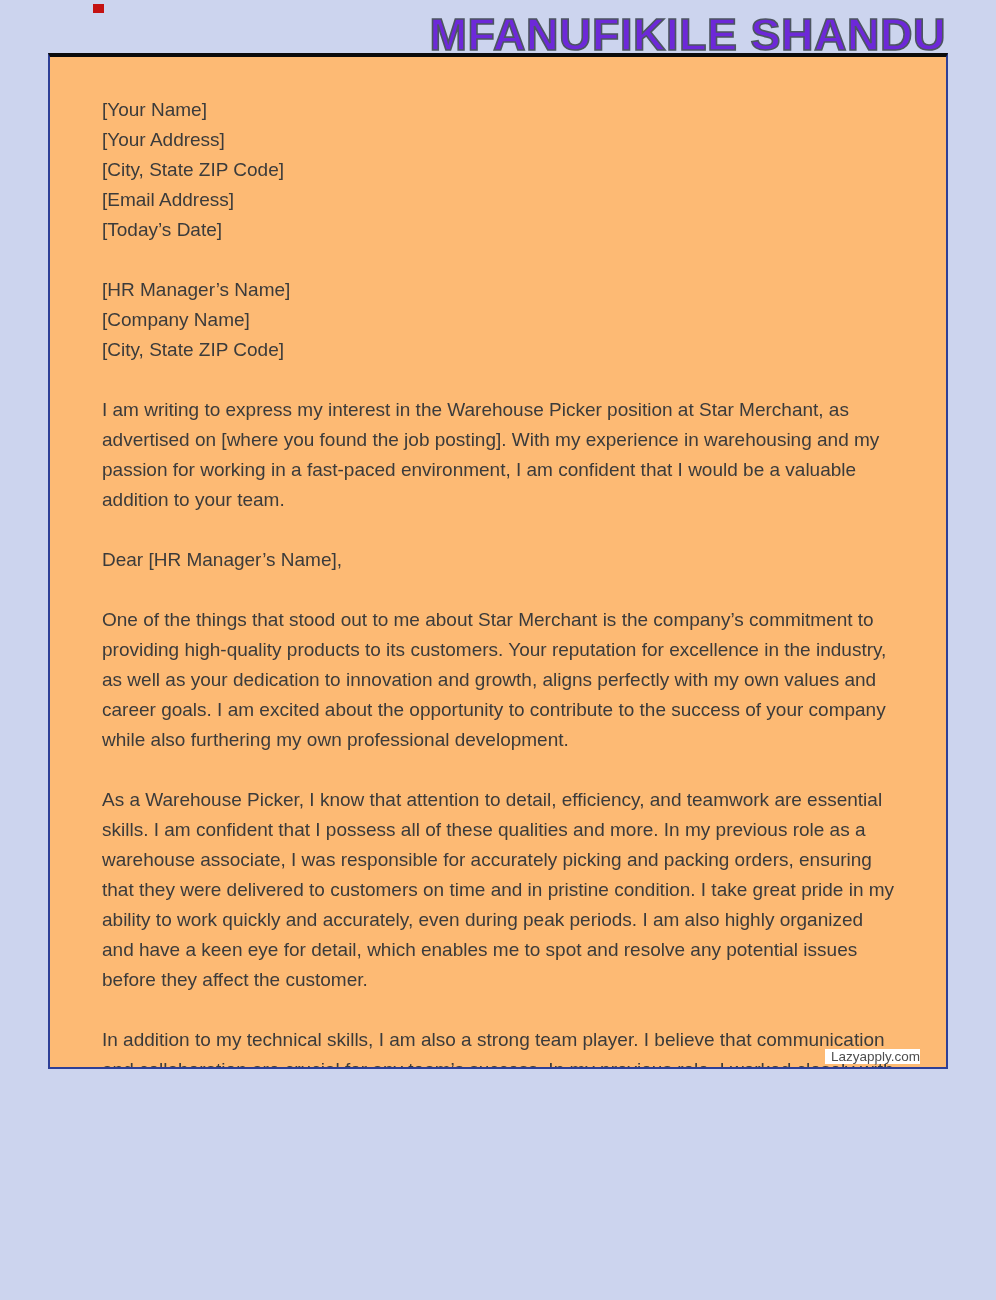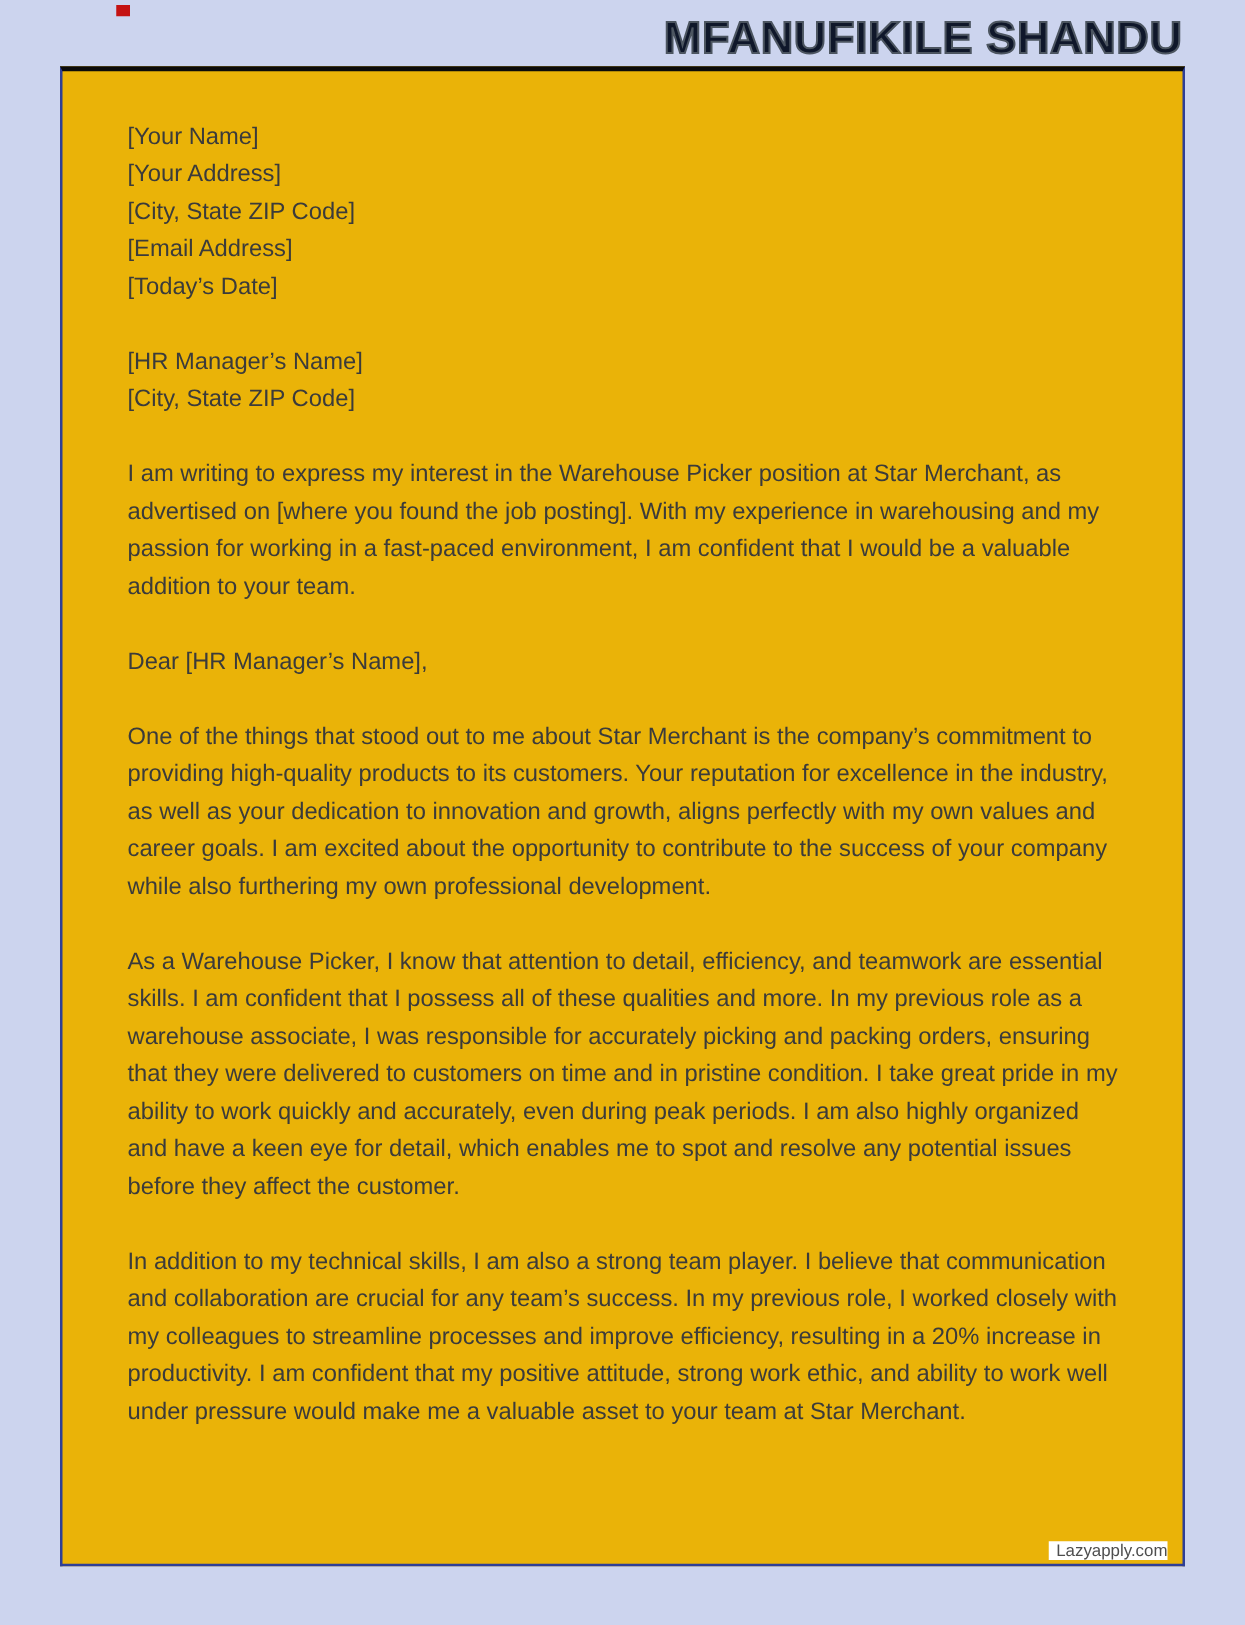--- a/index.html
+++ b/index.html
@@ -17,54 +17,54 @@
       left: 93px;
       top: 4px;
       width: 11px;
       height: 9px;
       background: #c41212;
     }
     .header-title {
       position: absolute;
       top: 12px;
       right: 50px;
-      font-size: 36px;
+      font-size: 45px;
       font-weight: 700;
       line-height: 1;
       letter-spacing: 0.5px;
-      color: #0f172a;
+      color: #6d28d9;
       -webkit-text-stroke: 1.6px #4c5560;
       text-transform: uppercase;
       white-space: nowrap;
       margin-left: 15px;
     }
     .page {
       position: absolute;
       left: 48px;
       top: 53px;
       width: 900px;
-      height: 1200px;
-      background: #eab308;
+      height: 1016px;
+      background: #fdba74;
       border: 2px solid #2e3f96;
       border-top: 4px solid #0b0b0b;
       overflow: hidden;
     }
     .content {
       padding: 38px 46px 0 52px;
       color: #3b3b3b;
       font-size: 19px;
       line-height: 30px;
     }
     .block { margin: 0 0 30px 0; }
     .block:last-child { margin-bottom: 4px; }
     .line { white-space: pre-wrap; }
     .paragraph { text-align: left; }
     .watermark {
       position: absolute;
-      right: 12px;
+      right: 26px;
       bottom: 3px;
       font-size: 13.5px;
       color: #4e4e4e;
       background: #ffffff;
       padding-left: 6px;
     }
   </style>
 </head>
 <body>
 
@@ -78,20 +78,21 @@
     <div class="block">
       <div class="line">[Your Name]</div>
       <div class="line">[Your Address]</div>
       <div class="line">[City, State ZIP Code]</div>
       <div class="line">[Email Address]</div>
       <div class="line">[Today’s Date]</div>
     </div>
 
     <div class="block">
       <div class="line">[HR Manager’s Name]</div>
+      <div class="line">[Company Name]</div>
       <div class="line">[City, State ZIP Code]</div>
     </div>
 
     <div class="block paragraph">I am writing to express my interest in the Warehouse Picker position at Star Merchant, as advertised on [where you found the job posting]. With my experience in warehousing and my passion for working in a fast-paced environment, I am confident that I would be a valuable addition to your team.</div>
 
     <div class="block">Dear [HR Manager’s Name],</div>
 
     <div class="block paragraph">One of the things that stood out to me about Star Merchant is the company’s commitment to providing high-quality products to its customers. Your reputation for excellence in the industry, as well as your dedication to innovation and growth, aligns perfectly with my own values and career goals. I am excited about the opportunity to contribute to the success of your company while also furthering my own professional development.</div>
 
     <div class="block paragraph">As a Warehouse Picker, I know that attention to detail, efficiency, and teamwork are essential skills. I am confident that I possess all of these qualities and more. In my previous role as a warehouse associate, I was responsible for accurately picking and packing orders, ensuring that they were delivered to customers on time and in pristine condition. I take great pride in my ability to work quickly and accurately, even during peak periods. I am also highly organized and have a keen eye for detail, which enables me to spot and resolve any potential issues before they affect the customer.</div>

